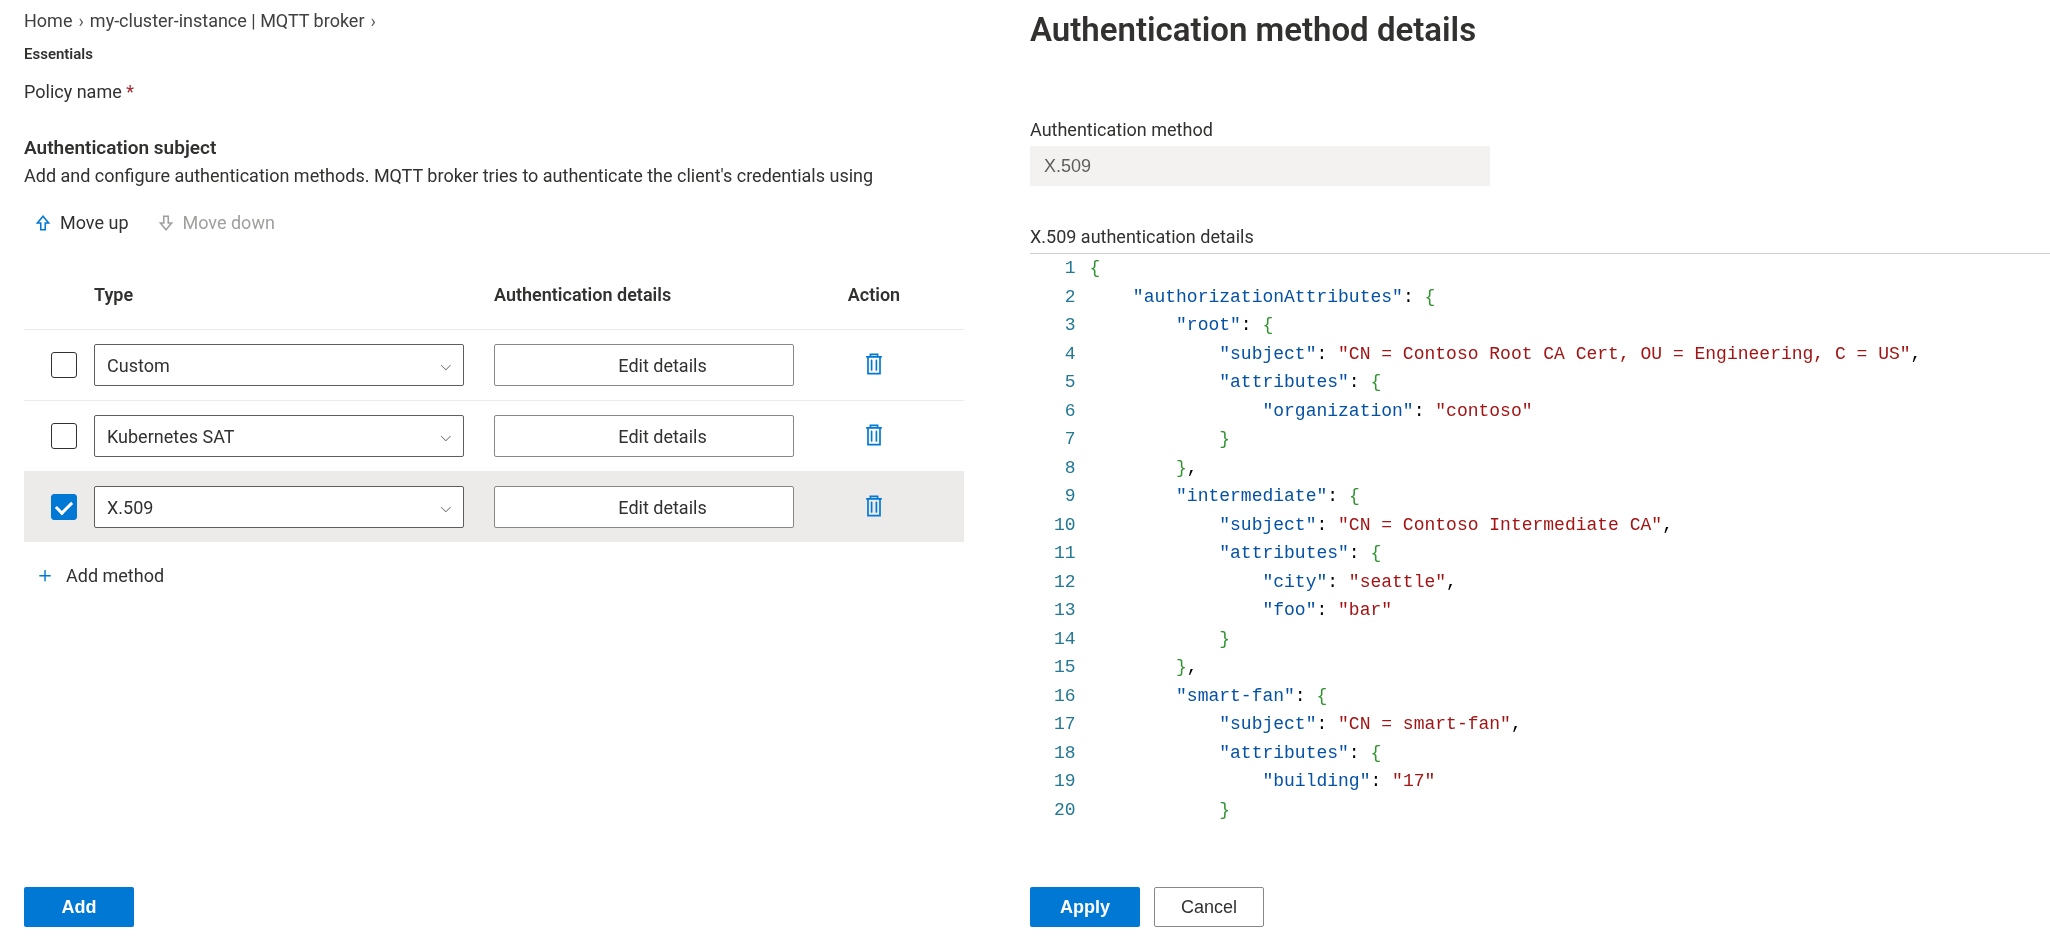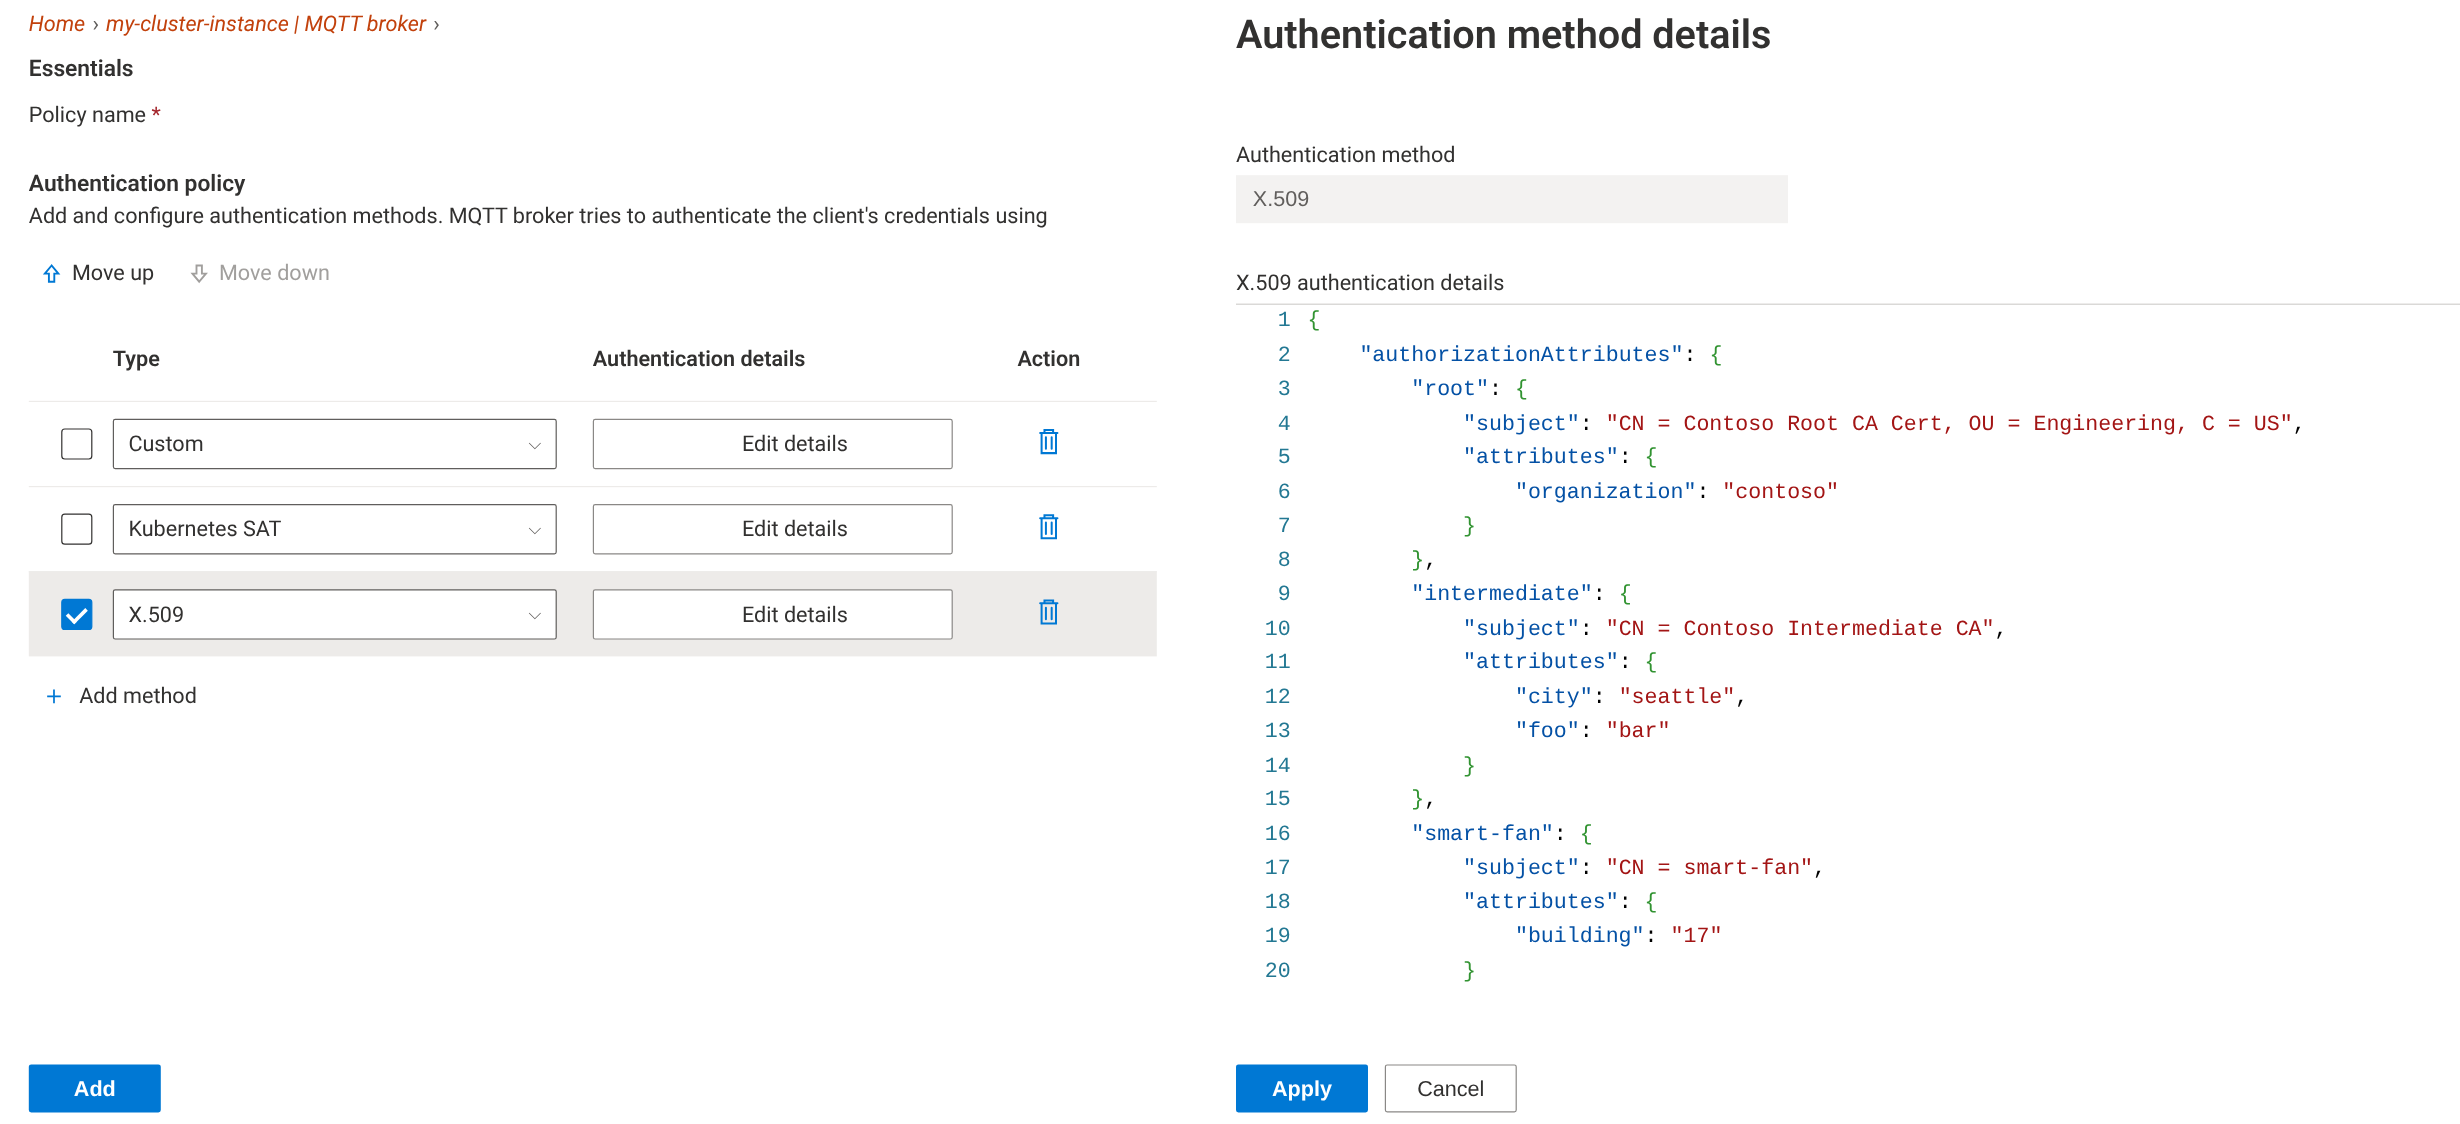--- a/index.html
+++ b/index.html
@@ -27,39 +27,39 @@
   }
   
   .breadcrumb {
     font-size: 18px;
     color: #0078d4;
     display: flex;
     align-items: center;
     gap: 6px;
     margin-bottom: 14px;
   }
-  .breadcrumb a { color: #c2410c; text-decoration: none; font-style: italic; }
+  .breadcrumb a { color: #404040; text-decoration: none; }
   .breadcrumb .sep { color: #605e5c; font-size: 18px; }
   h1.page-title {
     font-size: 35px;
     font-weight: 600;
     color: #323130;
     margin-bottom: 40px;
     display: flex;
     align-items: center;
     gap: 20px;
   }
   .more-dots { font-size: 18px; color: #605e5c; letter-spacing: 2px; cursor: pointer; }
   h2.right-title {
     font-size: 33px;
     font-weight: 600;
     margin-bottom: 70px;
   }
   .section-heading {
-    font-size: 19px;
+    font-size: 15px;
     font-weight: 600;
     margin-bottom: 18px;
   }
   .field-label {
     font-size: 18px;
     color: #323130;
     margin-bottom: 6px;
     display: block;
   }
   .req { color: #a4262c; }
@@ -277,21 +277,21 @@
   </nav>
 
 
   <div class="section-heading">Essentials</div>
 
   <label class="field-label">
     <span>Policy name</span>
     <span class="req"> *</span>
   </label>
 
-  <div class="subsection-heading">Authentication policy</div>
+  <div class="subsection-heading">Authentication subject</div>
   <div class="helper-text">Add and configure authentication methods. MQTT broker tries to authenticate the client's credentials using</div>
 
   <div class="cmd-bar">
     <div class="cmd-item">
       <svg viewBox="0 0 16 16">
           <path d="M8 2 L3 8 H6 V14 H10 V8 H13 Z" fill="none" stroke="#0078d4" stroke-width="1.4"></path>
         </svg>
       <span>Move up</span>
     </div>
     <div class="cmd-item disabled">

